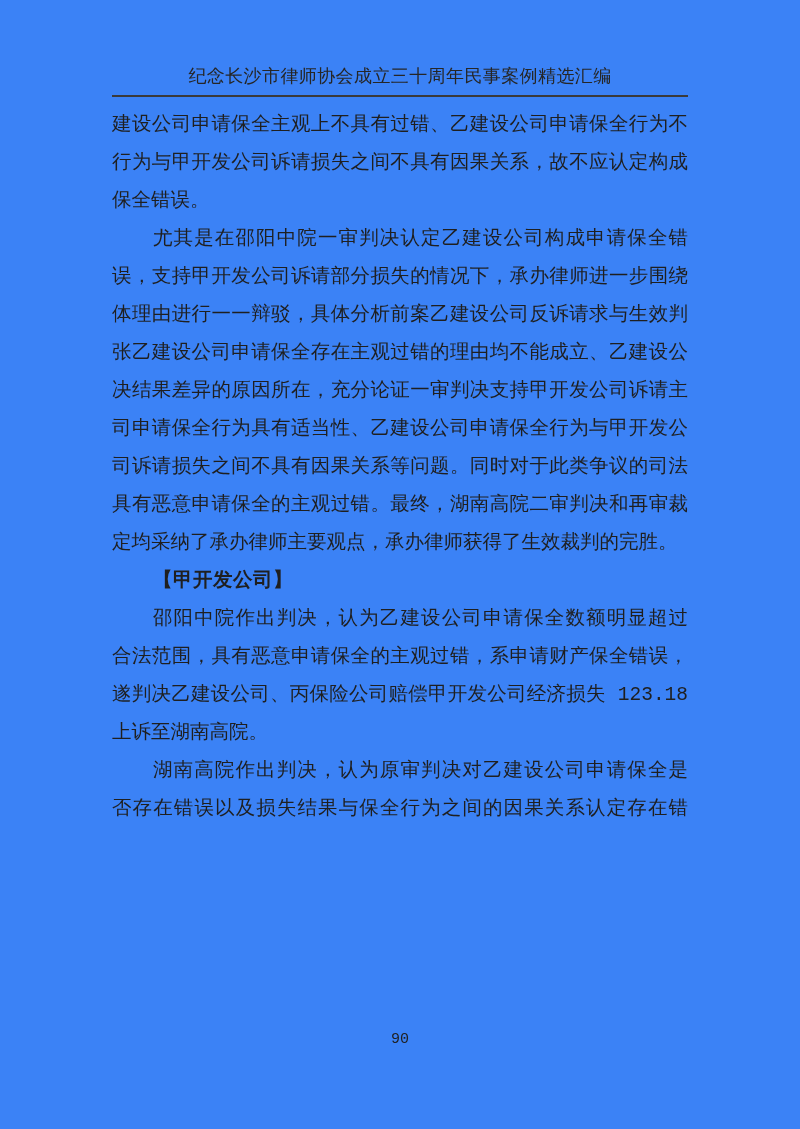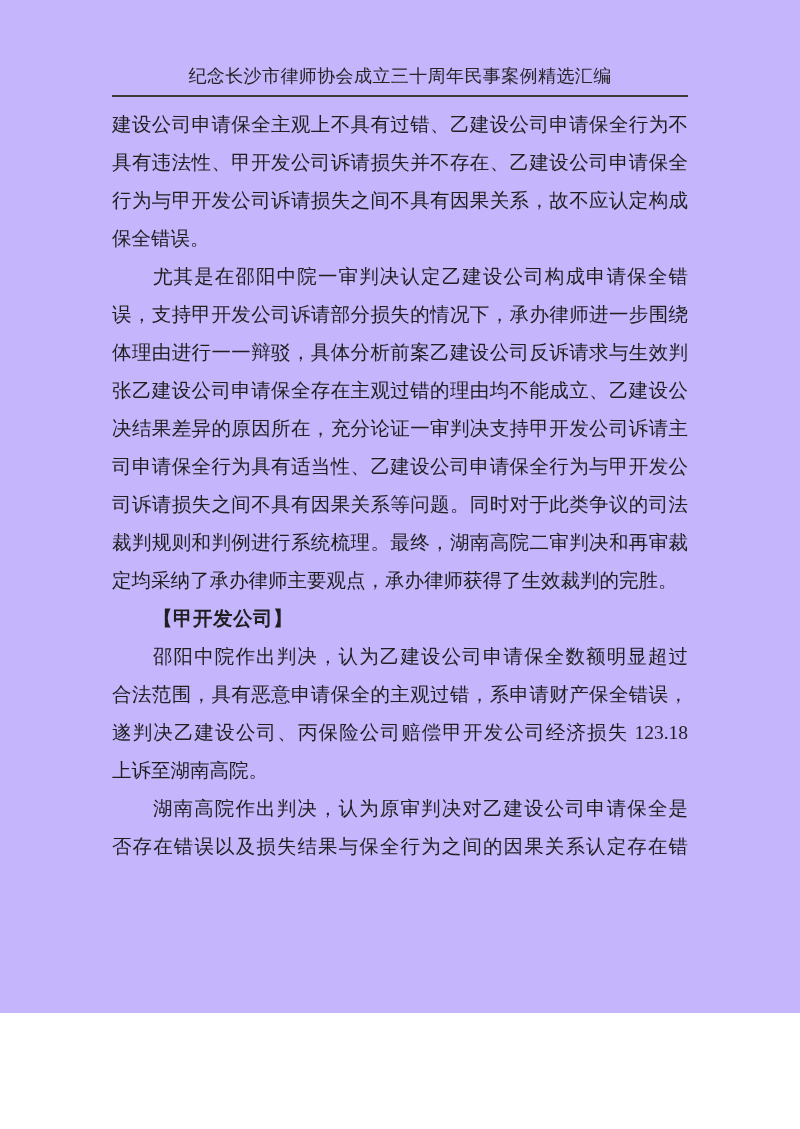--- a/index.html
+++ b/index.html
@@ -3,24 +3,24 @@
 <meta charset="utf-8">
 <style>
   html, body {
     margin: 0;
     padding: 0;
     background: #ffffff;
   }
   .page {
     position: relative;
     width: 800px;
-    height: 1013px;
-    background: #c4b5fd;
+    height: 1129px;
+    background: #3b82f6;
     overflow: hidden;
-    font-family: Liberation Serif, serif;
+    font-family: Liberation Mono, monospace;
     color: #1f1f1f;
   }
   .running-header {
     position: absolute;
     top: 64px;
     left: 0;
     width: 800px;
     text-align: center;
     font-size: 18px;
     letter-spacing: 0.4px;
@@ -75,31 +75,30 @@
 <body>
 
 <div class="page">
 
   <div class="running-header">纪念长沙市律师协会成立三十周年民事案例精选汇编</div>
 
   <div class="header-rule"></div>
 
   <div class="doc-body">
       <div class="text-line fill">建设公司申请保全主观上不具有过错、乙建设公司申请保全行为不</div>
-      <div class="text-line fill">具有违法性、甲开发公司诉请损失并不存在、乙建设公司申请保全</div>
       <div class="text-line fill">行为与甲开发公司诉请损失之间不具有因果关系，故不应认定构成</div>
       <div class="text-line">保全错误。</div>
       <div class="text-line indent fill">尤其是在邵阳中院一审判决认定乙建设公司构成申请保全错</div>
       <div class="text-line fill">误，支持甲开发公司诉请部分损失的情况下，承办律师进一步围绕</div>
       <div class="text-line fill">体理由进行一一辩驳，具体分析前案乙建设公司反诉请求与生效判</div>
       <div class="text-line fill">张乙建设公司申请保全存在主观过错的理由均不能成立、乙建设公</div>
       <div class="text-line fill">决结果差异的原因所在，充分论证一审判决支持甲开发公司诉请主</div>
       <div class="text-line fill">司申请保全行为具有适当性、乙建设公司申请保全行为与甲开发公</div>
       <div class="text-line fill">司诉请损失之间不具有因果关系等问题。同时对于此类争议的司法</div>
-      <div class="text-line fill">裁判规则和判例进行系统梳理。最终，湖南高院二审判决和再审裁</div>
+      <div class="text-line fill">具有恶意申请保全的主观过错。最终，湖南高院二审判决和再审裁</div>
       <div class="text-line">定均采纳了承办律师主要观点，承办律师获得了生效裁判的完胜。</div>
       <div class="text-line heading indent">【甲开发公司】</div>
       <div class="text-line indent fill">邵阳中院作出判决，认为乙建设公司申请保全数额明显超过</div>
       <div class="text-line fill">合法范围，具有恶意申请保全的主观过错，系申请财产保全错误，</div>
       <div class="text-line fill">遂判决乙建设公司、丙保险公司赔偿甲开发公司经济损失 123.18</div>
       <div class="text-line">上诉至湖南高院。</div>
       <div class="text-line indent fill">湖南高院作出判决，认为原审判决对乙建设公司申请保全是</div>
       <div class="text-line fill">否存在错误以及损失结果与保全行为之间的因果关系认定存在错</div>
     </div>
 

